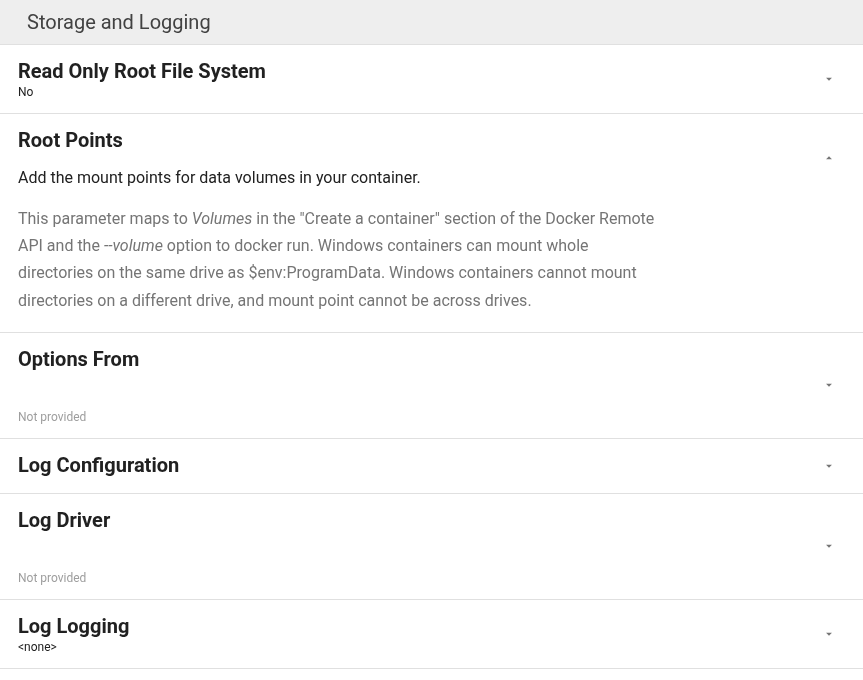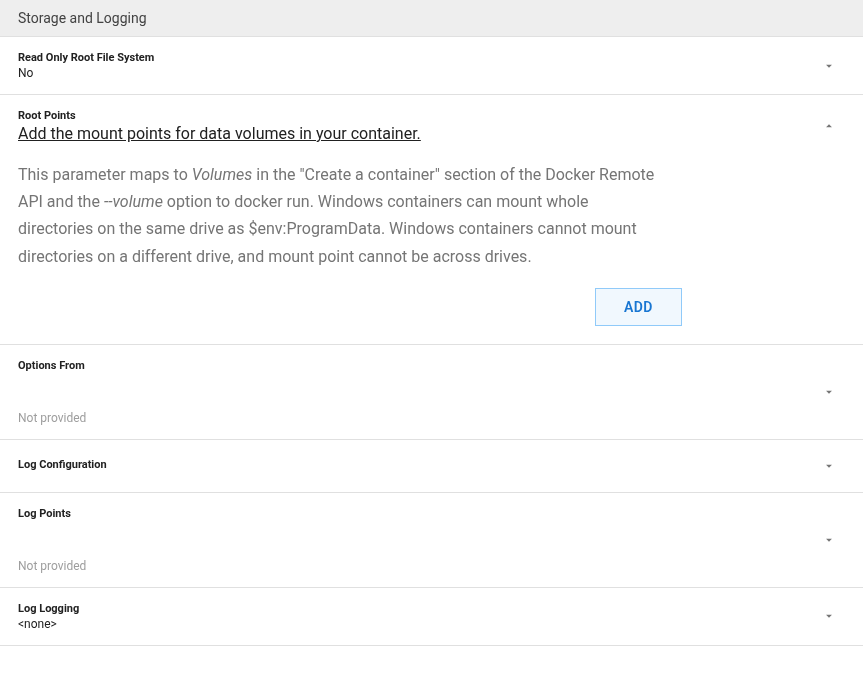--- a/index.html
+++ b/index.html
@@ -8,58 +8,57 @@
       box-sizing: border-box;
     }
     body {
       font-family: -apple-system, BlinkMacSystemFont, "Segoe UI", Roboto, "Helvetica Neue", Arial, sans-serif;
       background: #ffffff;
       color: #212121;
       width: 863px;
     }
     .section-header {
       background: #eeeeee;
-      padding: 10px 18px;
-      font-size: 14px;
+      padding: 10px 27px;
+      font-size: 20px;
       color: #424242;
       border-bottom: 1px solid #e0e0e0;
     }
     .panel {
       border-bottom: 1px solid #e0e0e0;
       background: #ffffff;
     }
     .panel-header {
       display: flex;
       justify-content: space-between;
       align-items: center;
       padding: 14px 18px;
       cursor: pointer;
     }
     .panel-left {
       flex: 1;
     }
     .panel-title {
       font-weight: 700;
-      font-size: 11px;
+      font-size: 20px;
       color: #212121;
       margin-bottom: 2px;
     }
     .panel-value {
       font-size: 12px;
       color: #212121;
     }
     .panel-value.muted {
       color: #9e9e9e;
       margin-top: 39px;
     }
     .panel-desc {
       font-size: 16px;
       color: #212121;
-      margin-top: 2px;
-      text-decoration: underline;
+      margin-top: 16px;
     }
     .chevron {
       width: 24px;
       height: 24px;
       display: flex;
       align-items: center;
       justify-content: center;
       margin-right: 4px;
     }
     .chevron svg {
@@ -127,23 +126,20 @@
     <div class="chevron">
       <svg viewBox="0 0 24 24">
           <path d="M7 14l5-5 5 5z"></path>
         </svg>
     </div>
   </div>
   <div class="panel-body">
     <div class="help-text">
       <span>This parameter maps to </span><span class="italic">Volumes</span><span> in the "Create a container" section of the Docker Remote API and the </span><span class="italic">--volume</span><span> option to docker run. Windows containers can mount whole directories on the same drive as $env:ProgramData. Windows containers cannot mount directories on a different drive, and mount point cannot be across drives.</span>
     </div>
-    <div class="button-row">
-      <button class="btn-add">ADD</button>
-    </div>
   </div>
 </div>
 
 <div class="panel">
   <div class="panel-header">
     <div class="panel-left">
       <div class="panel-title">Options From</div>
       <div class="panel-value muted">Not provided</div>
     </div>
     <div class="chevron">
@@ -163,21 +159,21 @@
       <svg viewBox="0 0 24 24">
           <path d="M7 10l5 5 5-5z"></path>
         </svg>
     </div>
   </div>
 </div>
 
 <div class="panel">
   <div class="panel-header">
     <div class="panel-left">
-      <div class="panel-title">Log Points</div>
+      <div class="panel-title">Log Driver</div>
       <div class="panel-value muted">Not provided</div>
     </div>
     <div class="chevron">
       <svg viewBox="0 0 24 24">
           <path d="M7 10l5 5 5-5z"></path>
         </svg>
     </div>
   </div>
 </div>
 

